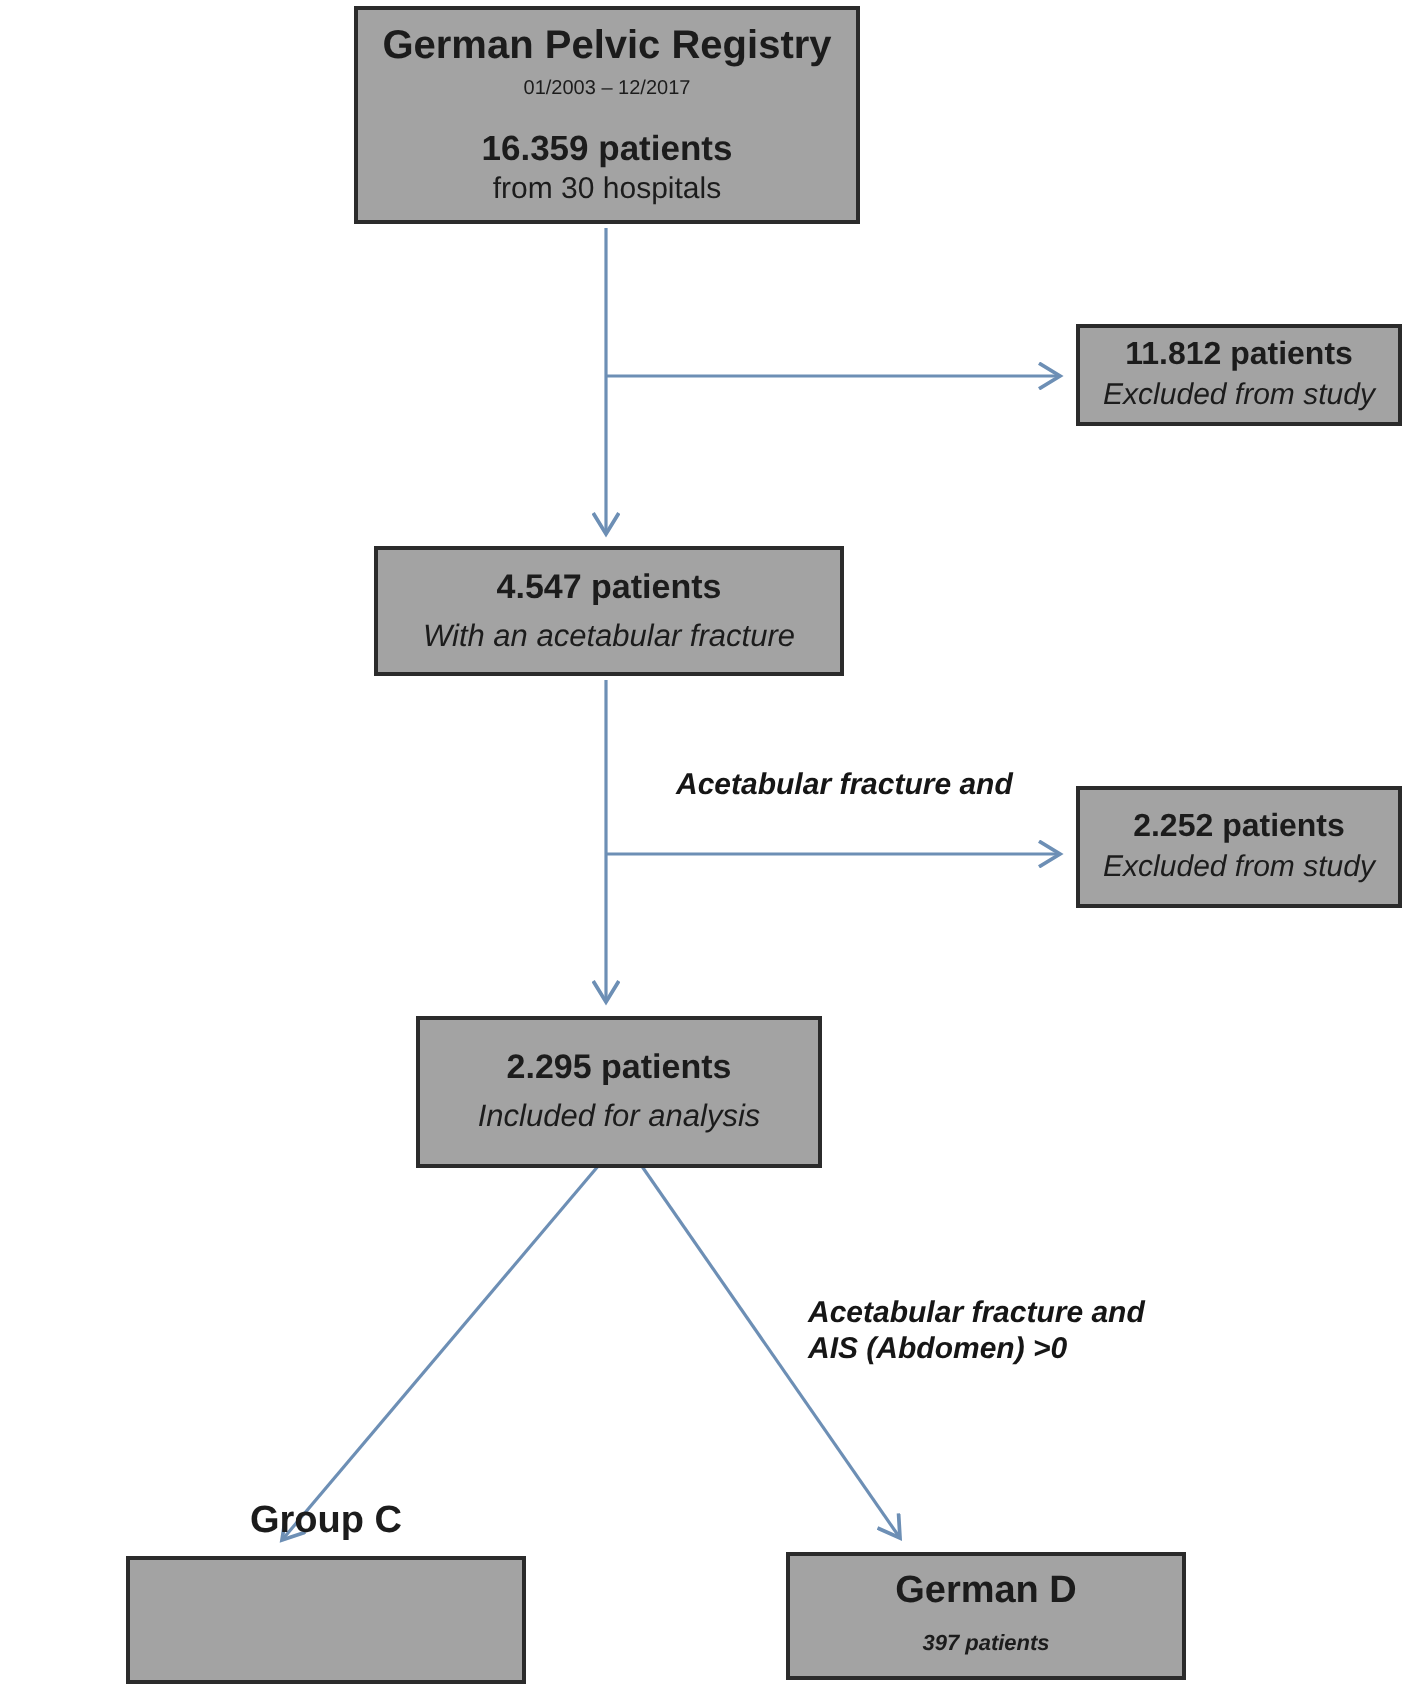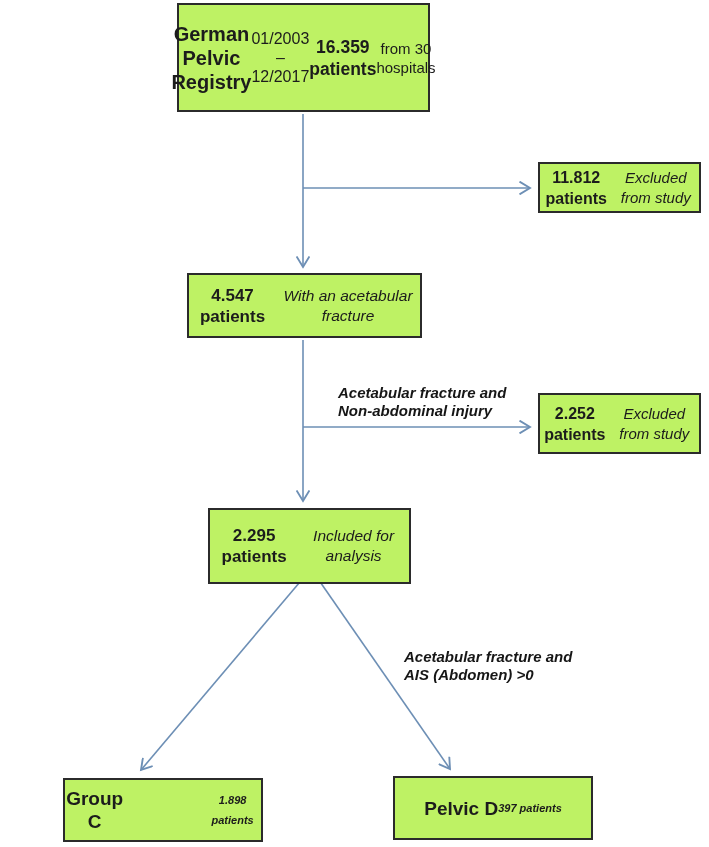--- a/index.html
+++ b/index.html
@@ -15,28 +15,29 @@
   #arrows {
     position: absolute;
     left: 0; top: 0;
     width: 709px; height: 847px;
     pointer-events: none;
   }
   .node {
     position: absolute;
     box-sizing: border-box;
     border: 2px solid #2b2b2b;
-    background: #bef264;
+    background: #a3a3a3;
     text-align: center;
     display: flex;
+    flex-direction: column;
     justify-content: center;
     align-items: center;
   }
   .t-title   { font-weight: bold; font-size: 20px; line-height: 24px; }
-  .t-period  { font-size: 16px; line-height: 19px; }
+  .t-period  { font-size: 10px; line-height: 19px; }
   .t-count   { font-weight: bold; font-size: 17px; line-height: 21px; }
   .t-count-lg{ font-weight: bold; font-size: 17.5px; line-height: 22px; }
   .t-sub     { font-size: 15px; line-height: 19px; }
   .t-note    { font-style: italic; font-size: 15.5px; line-height: 20px; }
   .t-group   { font-weight: bold; font-size: 19px; line-height: 23px; }
   .t-group-n { font-weight: bold; font-style: italic; font-size: 11px; line-height: 20px; }
   .gap-sm { height: 5px; }
   .gap-md { height: 9px; }
   .edge-label {
     position: absolute;
@@ -99,29 +100,28 @@
     <div class="t-note">Included for analysis</div>
   </div>
 
   <div class="node" style="left:63px; top:778px; width:200px; height:64px;gap:40px;">
     <div class="t-group">Group C</div>
     <div class="gap-sm"></div>
     <div class="t-group-n">1.898 patients</div>
   </div>
 
   <div class="node" style="left:393px; top:776px; width:200px; height:64px;">
-    <div class="t-group">Pelvic D</div>
+    <div class="t-group">German D</div>
     <div class="gap-sm"></div>
     <div class="t-group-n">397 patients</div>
   </div>
 
 
   <div class="edge-label" style="left:338px; top:384px;">
     <div>Acetabular fracture and</div>
-    <div>Non-abdominal injury</div>
   </div>
 
 
   <div class="edge-label" style="left:404px; top:648px;">
     <div>Acetabular fracture and</div>
     <div>AIS (Abdomen) &gt;0</div>
   </div>
 
 </div>
 

